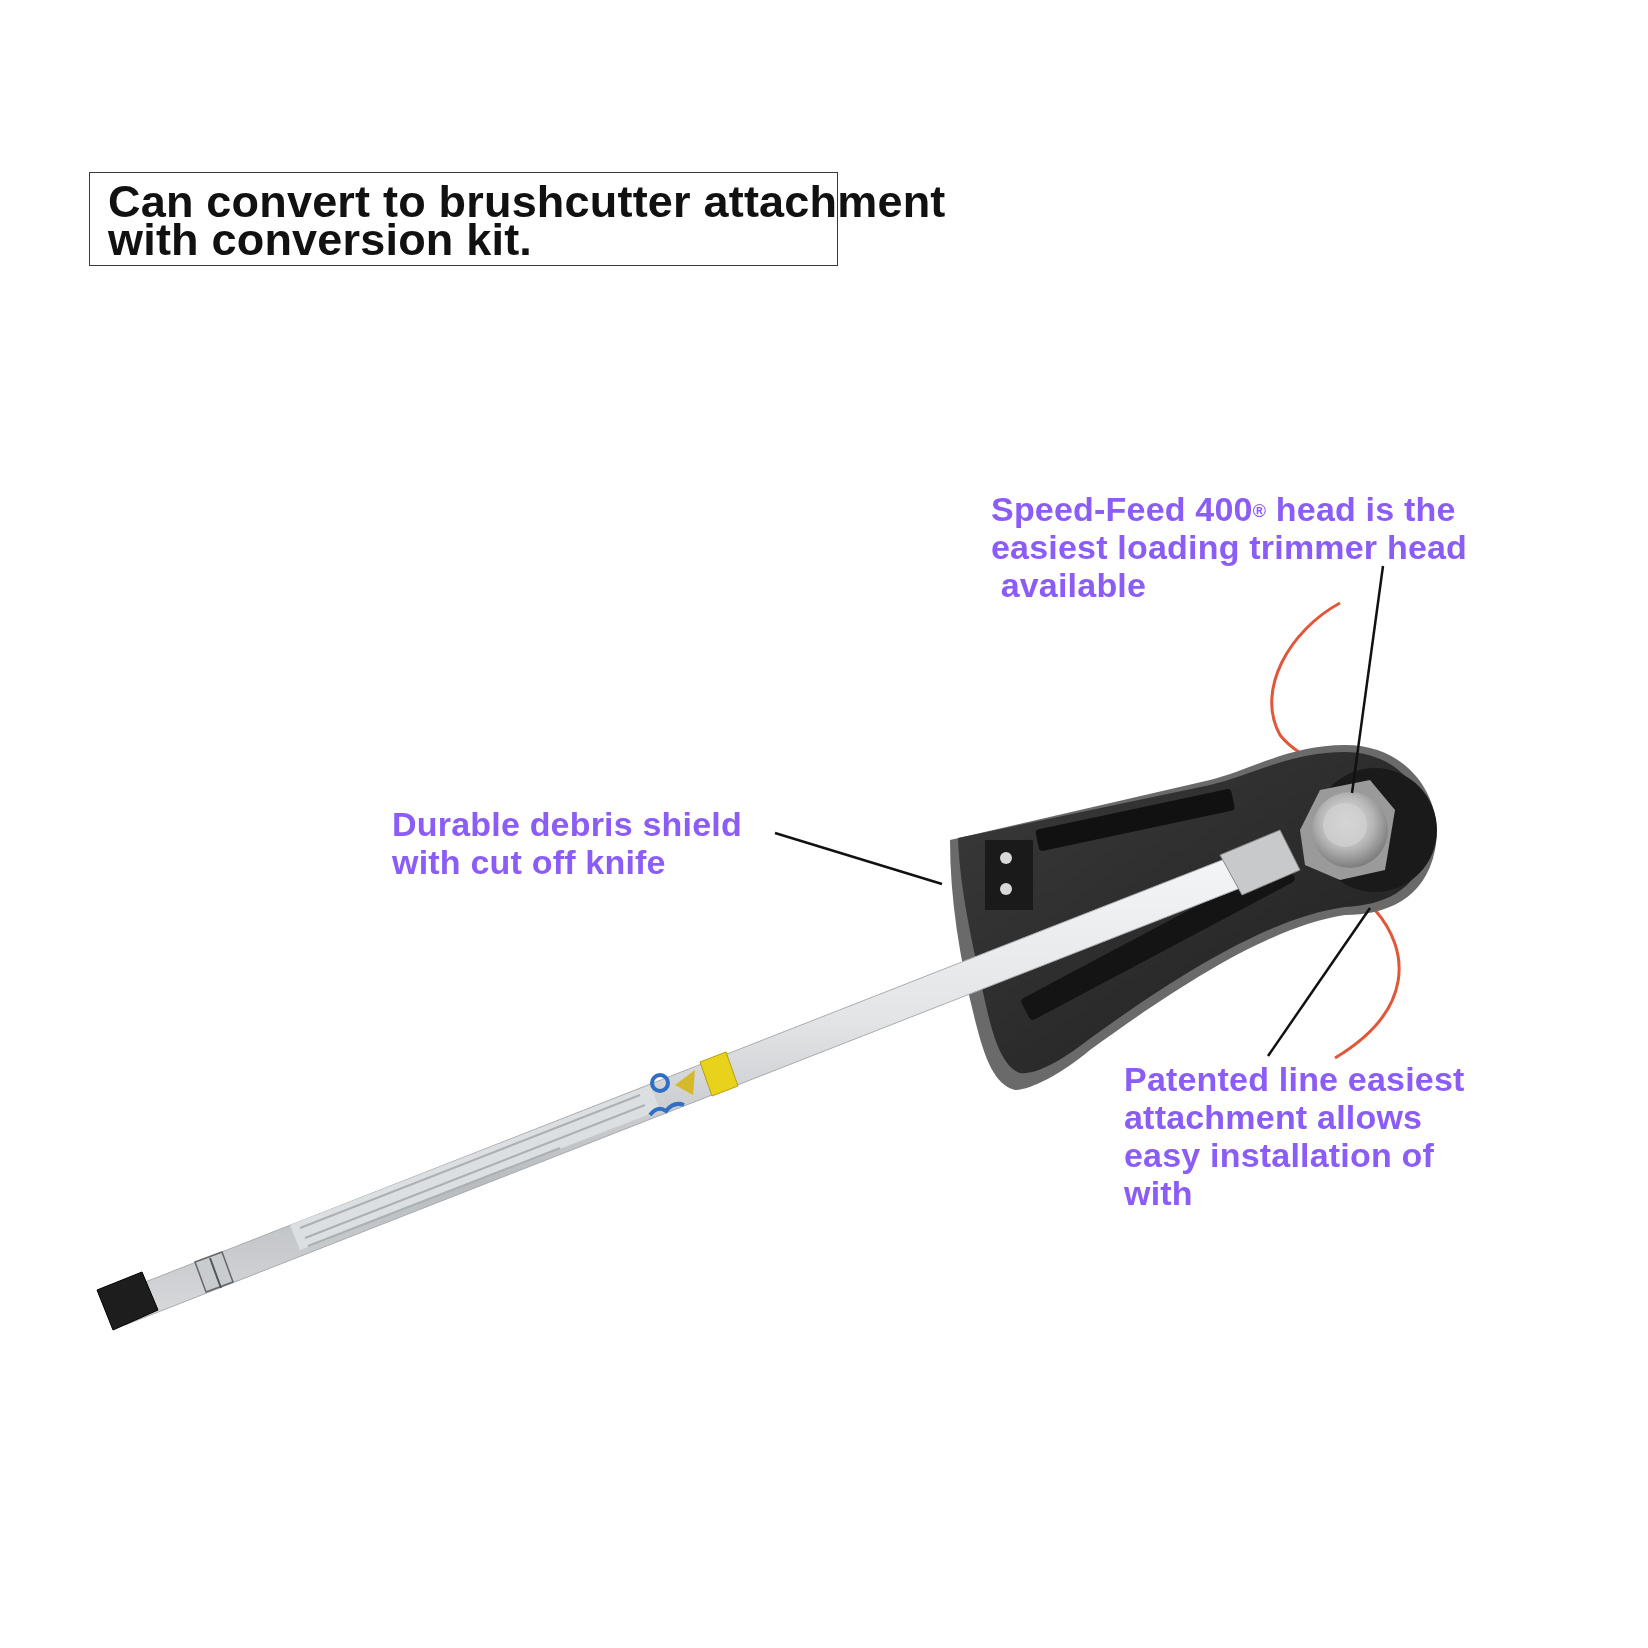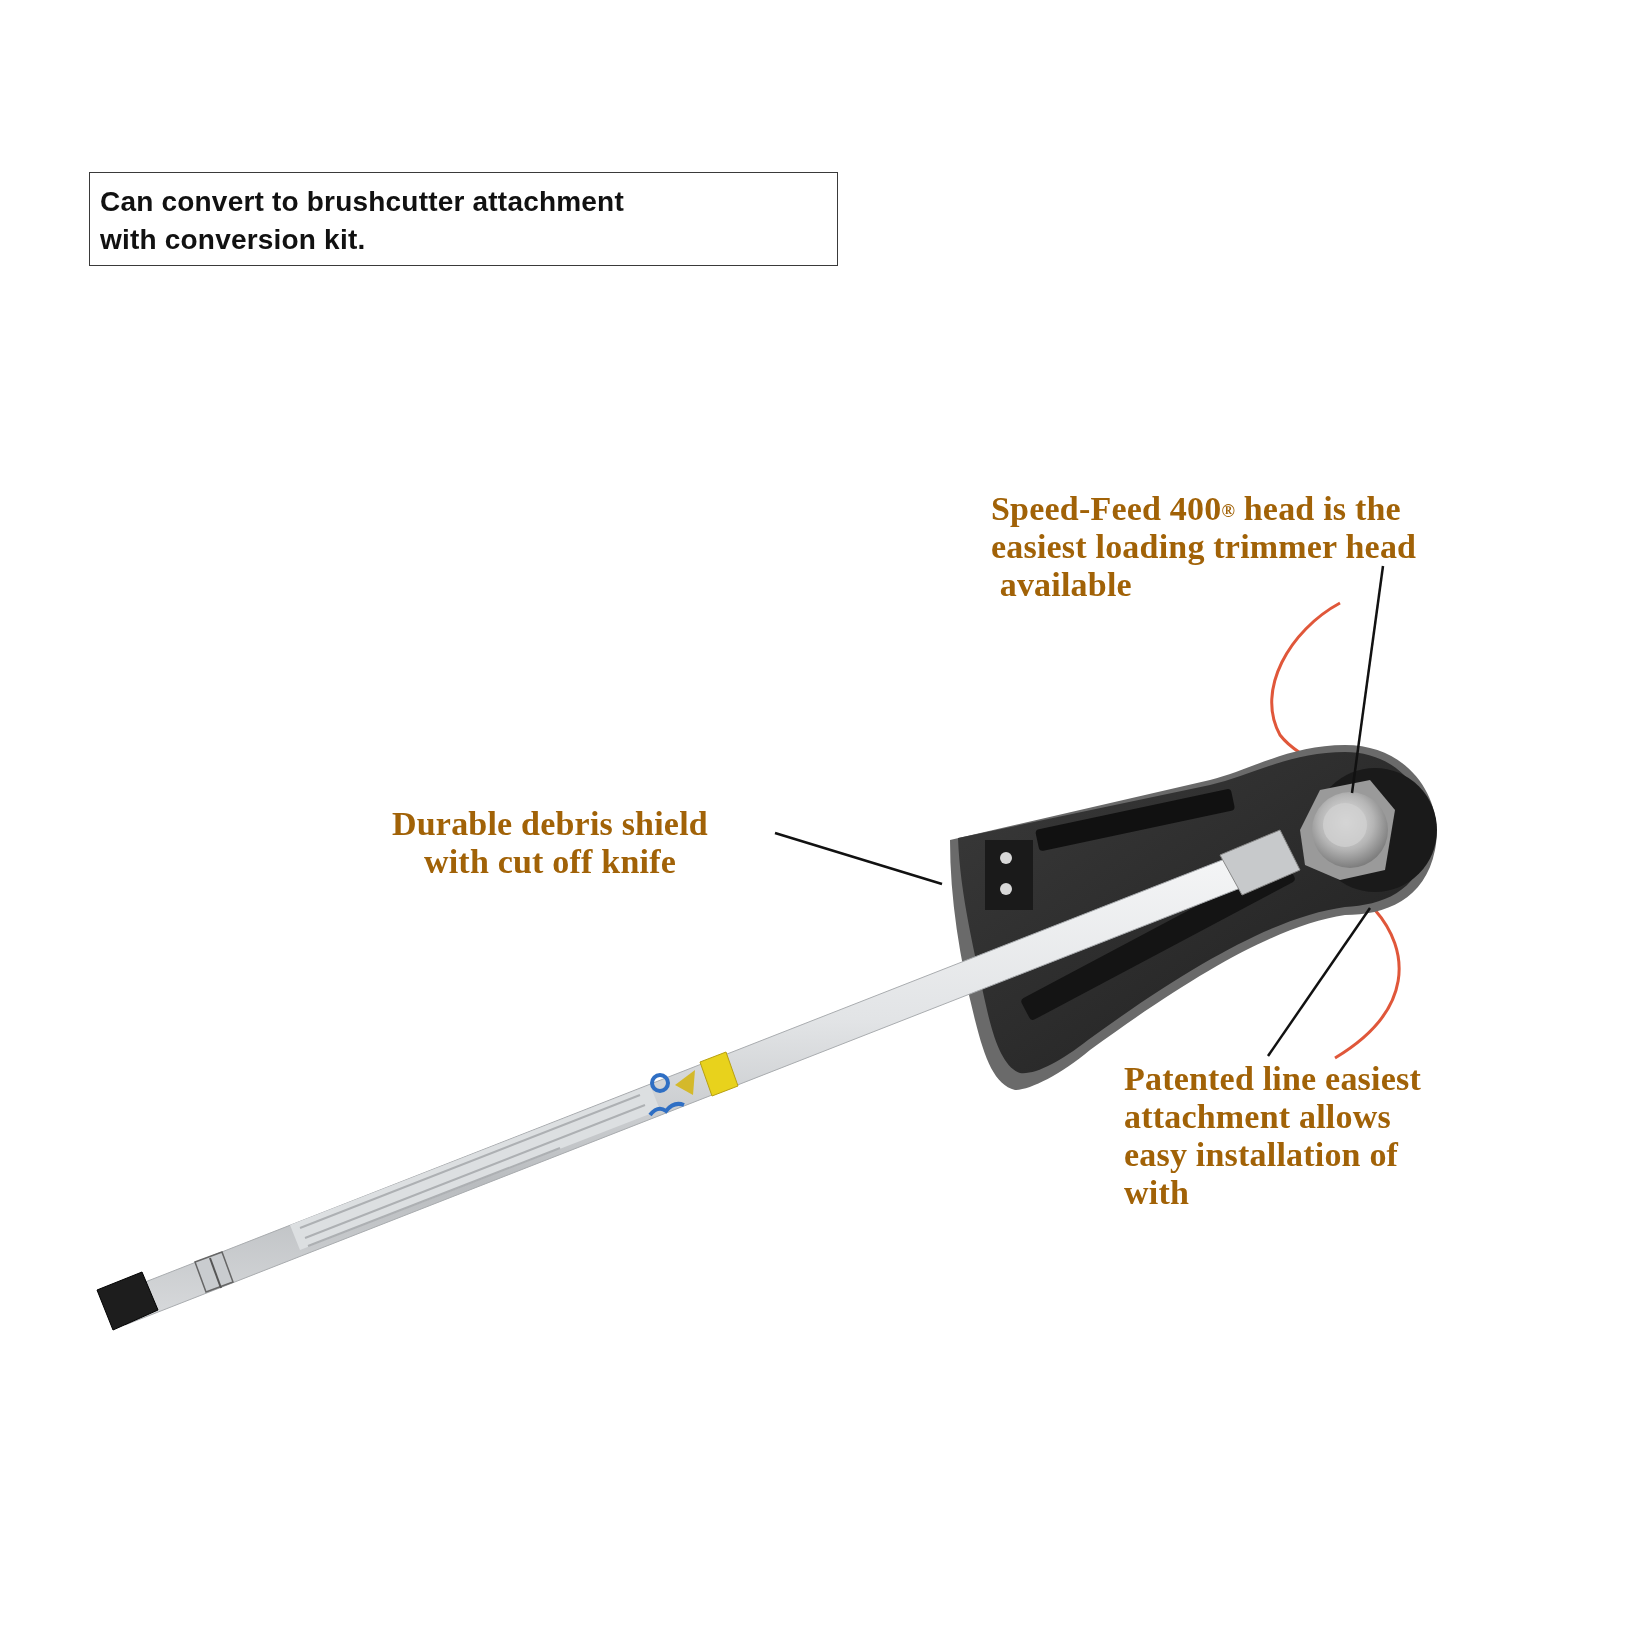--- a/index.html
+++ b/index.html
@@ -1,22 +1,22 @@
 <!DOCTYPE html>
 <html><head>
 <meta charset="utf-8">
 <style>
   html, body { margin:0; padding:0; background:#ffffff; }
   body { width:1648px; height:1648px; position:relative; overflow:hidden; font-family:"Liberation Sans", sans-serif; }
   .callout-box { position:absolute; left:89px; top:172px; width:749px; height:94px; border:1.5px solid #3a3a3a; box-sizing:border-box; background:#fff; }
-  .callout-box .txt { position:absolute; left:10px; top:10px; font-size:28px; font-weight:bold; line-height:38px; color:#111; letter-spacing:0.2px; white-space:pre; }
-  .label { position:absolute; font-size:34px; font-weight:bold; line-height:38px; color:#a16207; white-space:pre; letter-spacing:0.2px;font-family:Liberation Serif, serif; }
+  .callout-box .txt { position:absolute; left:18px; top:10px; font-size:45px; font-weight:bold; line-height:38px; color:#111; letter-spacing:0.2px; white-space:pre; }
+  .label { position:absolute; font-size:34px; font-weight:bold; line-height:38px; color:#8b5cf6; white-space:pre; letter-spacing:0.2px; }
   .label sup { font-size:18px; vertical-align:top; position:relative; top:2px; }
   #lbl-speed { left:991px; top:490px; }
-  #lbl-debris { left:392px; top:805px;text-align:center; }
+  #lbl-debris { left:392px; top:805px; }
   #lbl-patent { left:1124px; top:1060px; }
   svg.art { position:absolute; left:0; top:0; }
 </style>
 </head>
 <body>
 
 <div class="callout-box">
   <div class="txt"><span>Can convert to brushcutter attachment</span>
 <span>with conversion kit.</span></div>
 </div>

